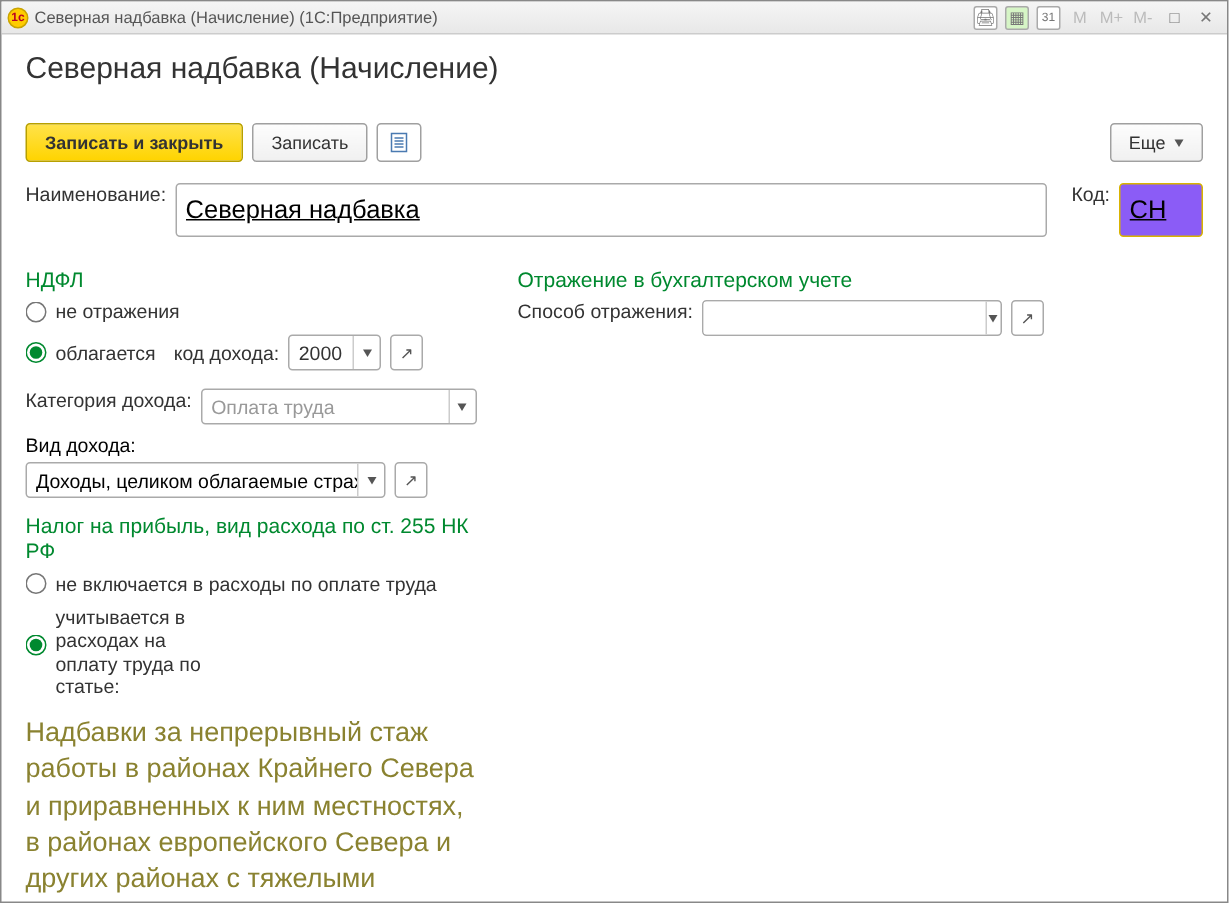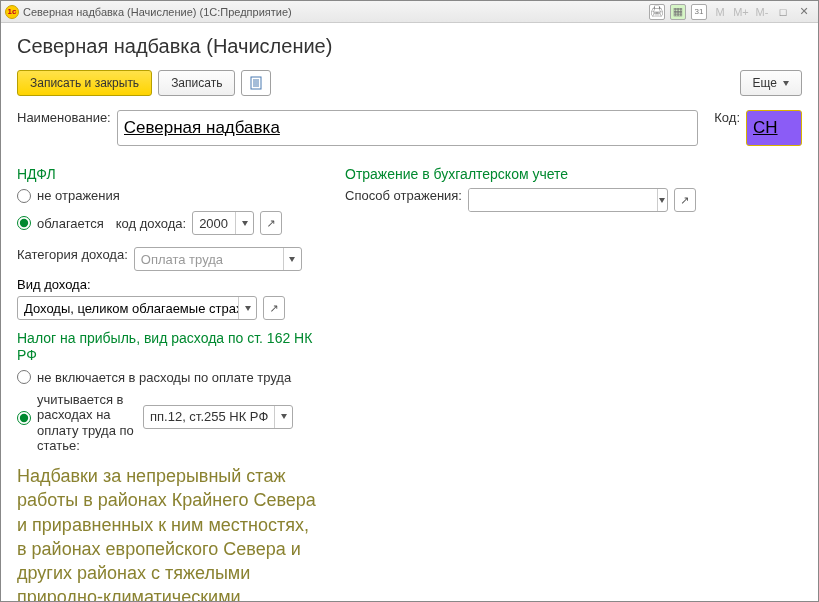--- a/index.html
+++ b/index.html
@@ -41,21 +41,21 @@
   }
   .titlebar .tbtn.disabled { color:#bbb; }
   .titlebar .iconbox { border:1px solid #aaa; background:#fff; width:16px;height:16px; display:flex;align-items:center;justify-content:center;border-radius:2px;}
   .content {
     padding: 12px 16px;
   }
   h1.page-title {
     font-size: 20px;
     font-weight: normal;
     color: #333;
-    margin-bottom: 12px;
+    margin-bottom: 24px;
   }
   .toolbar {
     display:flex;
     align-items:center;
     gap:6px;
     margin-bottom: 14px;
   }
   .btn {
     height: 26px;
     border: 1px solid #a0a0a0;
@@ -63,21 +63,21 @@
     background: linear-gradient(#fdfdfd,#f0f0f0);
     padding: 0 12px;
     font-size: 12px;
     color:#333;
     display:flex;align-items:center;justify-content:center;
     cursor:pointer;
   }
   .btn.primary {
     background: linear-gradient(#ffe24a,#ffd400);
     border-color: #b7a000;
-    font-weight: normal;
+    font-weight: bold;
     text-align: right;
   }
   .btn.icon-only { width: 30px; padding: 0; }
   .btn.more::after {
     content: "";
     margin-left:6px;
     border-left:3px solid transparent;
     border-right:3px solid transparent;
     border-top:5px solid #555;
   }
@@ -138,21 +138,21 @@
   .footnote {
     color: #8a8230;
     font-size: 18px;
     line-height: 1.35;
     max-width: 300px;
     margin-top: 10px;
   }
   .list-icon { background:#fff;}
   .list-icon svg{ display:block;}
   .narrow { width: 62px; }
-  .midw { width: 168px;}
+  .midw { width: 184px;}
   .wide { width: 240px;}
   .radio-row.multi { align-items:flex-start;}
   .radio-row.multi .mlabel { line-height:1.2; margin-top:-1px;}
 </style>
 </head>
 <body>
 
 <div class="titlebar">
   <div class="logo">1c</div>
   <span>Северная надбавка (Начисление)  (1С:Предприятие)</span>
@@ -230,34 +230,30 @@
 
       <div style="font-size:13px;margin-bottom:4px;">Вид дохода:</div>
       <div class="field-inline">
         <div class="combo wide">
           <div class="combo-text">Доходы, целиком облагаемые страховыми взносами</div>
           <div class="combo-btn"></div>
         </div>
         <div class="extbtn">↗</div>
       </div>
 
-      <h2 class="section" style="line-height:1.2;">Налог на прибыль, вид расхода по ст. 162 НК РФ</h2>
+      <h2 class="section" style="line-height:1.2;">Налог на прибыль, вид расхода по ст. 255 НК РФ</h2>
 
       <div class="radio-row">
         <input type="radio" name="pt" style="">
         <span>не включается в расходы по оплате труда</span>
       </div>
 
       <div class="radio-row multi">
         <input type="radio" name="pt" checked="" style="margin-top: 18px;">
         <span class="mlabel" style="width:100px;">учитывается в расходах на оплату труда по статье:</span>
-        <div class="combo" style="width:150px;margin-top:12px;">
-          <div class="combo-text">пп.12, ст.255 НК РФ</div>
-          <div class="combo-btn"></div>
-        </div>
       </div>
 
       <div class="footnote">Надбавки за непрерывный стаж работы в районах Крайнего Севера и приравненных к ним местностях, в районах европейского Севера и других районах с тяжелыми природно-климатическими условиями</div>
     </div>
 
     <div class="col-right">
       <h2 class="section">Отражение в бухгалтерском учете</h2>
       <div class="row">
         <label>Способ отражения:</label>
         <div class="combo" style="width:200px;">

